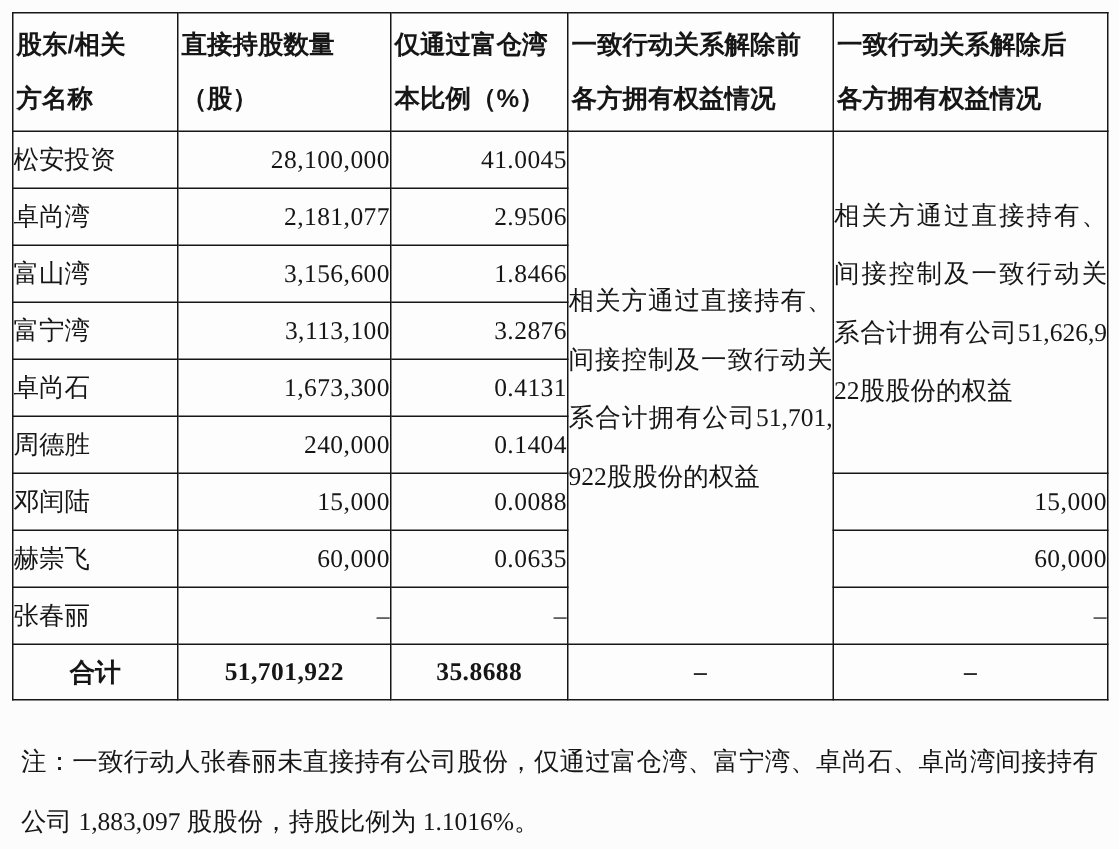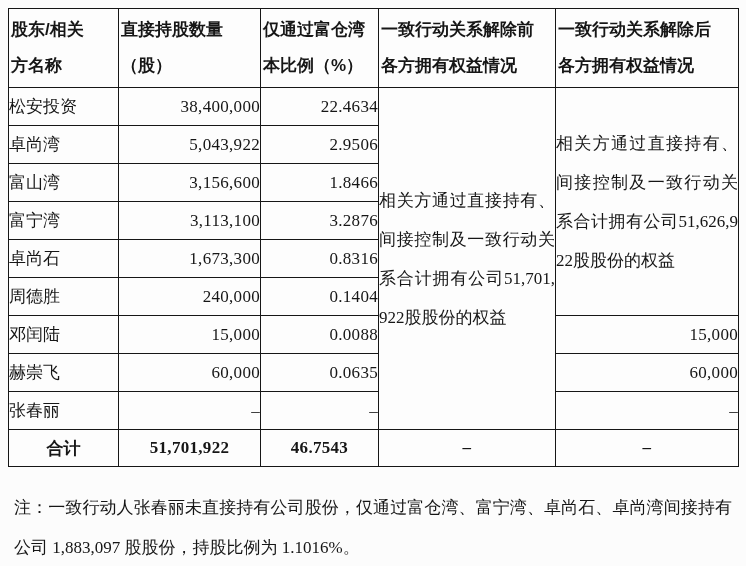--- a/index.html
+++ b/index.html
@@ -108,44 +108,44 @@
       </th>
       <th>
         <div class="hline">一致行动关系解除后</div>
         <div class="hline">各方拥有权益情况</div>
       </th>
     </tr>
   </thead>
   <tbody>
     <tr>
       <td class="cell-name">松安投资</td>
-      <td class="cell-num">38,400,000</td>
-      <td class="cell-num">22.4634</td>
+      <td class="cell-num">28,100,000</td>
+      <td class="cell-num">41.0045</td>
       <td class="cell-para" rowspan="9">相关方通过直接持有、间接控制及一致行动关系合计拥有公司51,701,922股股份的权益</td>
       <td class="cell-para" rowspan="6">相关方通过直接持有、间接控制及一致行动关系合计拥有公司51,626,922股股份的权益</td>
     </tr>
     <tr>
       <td class="cell-name">卓尚湾</td>
-      <td class="cell-num">5,043,922</td>
+      <td class="cell-num">2,181,077</td>
       <td class="cell-num">2.9506</td>
     </tr>
     <tr>
       <td class="cell-name">富山湾</td>
       <td class="cell-num">3,156,600</td>
       <td class="cell-num">1.8466</td>
     </tr>
     <tr>
       <td class="cell-name">富宁湾</td>
       <td class="cell-num">3,113,100</td>
       <td class="cell-num">3.2876</td>
     </tr>
     <tr>
       <td class="cell-name">卓尚石</td>
       <td class="cell-num">1,673,300</td>
-      <td class="cell-num">0.8316</td>
+      <td class="cell-num">0.4131</td>
     </tr>
     <tr>
       <td class="cell-name">周德胜</td>
       <td class="cell-num">240,000</td>
       <td class="cell-num">0.1404</td>
     </tr>
     <tr>
       <td class="cell-name">邓闰陆</td>
       <td class="cell-num">15,000</td>
       <td class="cell-num">0.0088</td>
@@ -159,20 +159,20 @@
     </tr>
     <tr>
       <td class="cell-name">张春丽</td>
       <td class="cell-num">–</td>
       <td class="cell-num">–</td>
       <td class="cell-num">–</td>
     </tr>
     <tr class="total-row">
       <td class="cell-name">合计</td>
       <td class="cell-num">51,701,922</td>
-      <td class="cell-num">46.7543</td>
+      <td class="cell-num">35.8688</td>
       <td class="cell-num">–</td>
       <td class="cell-num">–</td>
     </tr>
   </tbody>
 </table>
 
 <div class="footnote">注：一致行动人张春丽未直接持有公司股份，仅通过富仓湾、富宁湾、卓尚石、卓尚湾间接持有公司 1,883,097 股股份，持股比例为 1.1016%。</div>
 
 </body></html>

